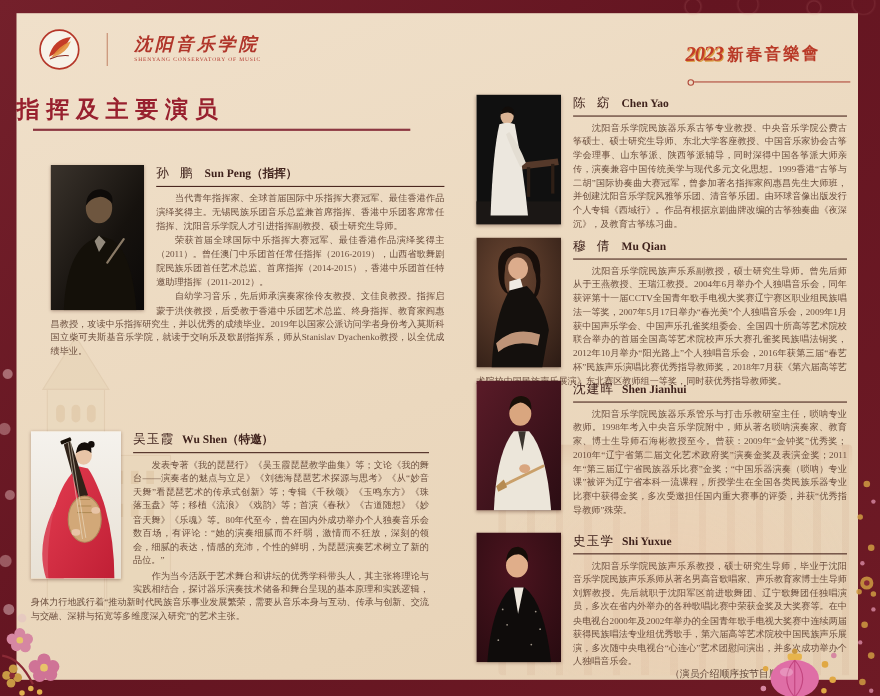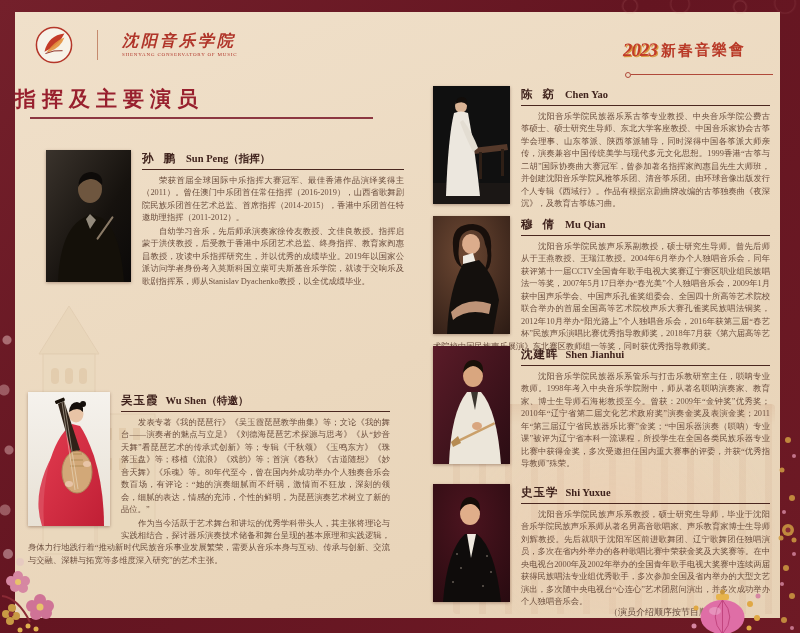--- a/index.html
+++ b/index.html
@@ -40,21 +40,21 @@
   .sec-sp{left:31px;top:136px;width:358px}
   .sec-wy{left:13px;top:378px;width:362px}
   .sec-r{left:418px;width:337px}
   .sec-cy{top:72px}.sec-mq{top:202px}.sec-sj{top:332px}.sec-sy{top:470px}
   .ph{float:left;margin:2px 11px 4px 0;box-shadow:0 1px 3px rgba(60,20,10,.35)}
   .ph svg{display:block;width:100%;height:100%}
   .ph-sp{width:85px;height:132px}
   .ph-wy{width:82px;height:134px}
   .ph-r{width:77px;height:118px}
   .p-head{overflow:hidden;border-bottom:1.5px solid #4a271f;padding-bottom:3px;margin-bottom:5px;white-space:nowrap}
-  .nz{font-size:11.5px;font-weight:bold;color:#3f221c;letter-spacing:1px}
+  .nz{font-size:11.5px;font-weight:normal;color:#3f221c;letter-spacing:1px}
   .nz.wide{letter-spacing:10px;margin-right:-6px}
   .ne{font-size:10.5px;font-weight:bold;color:#3f221c;margin-left:7px}
   .nr{font-size:10.5px;font-weight:bold;color:#3f221c}
   .bio p{font-size:8.3px;line-height:1.5;text-align:justify;text-indent:17px;color:#6b4e3e;margin-bottom:1px}
   .order-note{position:absolute;left:418px;top:594px;width:337px;z-index:2;
               font-size:9px;color:#64493c;text-align:right;padding-right:26px}
   
   .deco{position:absolute;z-index:6;pointer-events:none}
   .swirls{left:600px;top:0;width:200px;height:14px;opacity:.5;
     background:
@@ -147,20 +147,21 @@
           <path d="M32 37 Q33 22 46 22 Q58 24 56 35 Q50 28 44 29 Q36 30 32 37Z" fill="#0e0b09"></path>
           <path d="M12 132 Q14 84 34 70 L44 64 56 68 Q74 80 78 132 Z" fill="#141009"></path>
           <path d="M44 64 L50 70 44 79 40 69Z" fill="#c9bfae" opacity=".7"></path>
           <rect x="58" y="64" width="2" height="28" rx="1" transform="rotate(35 59 78)" fill="#8a7a66"></rect>
         </svg>
       </span>
       <div class="p-head">
         <span class="nz wide">孙鹏</span><span class="ne">Sun Peng</span><span class="nr">（指挥）</span>
       </div>
       <div class="bio">
+        <p>当代青年指挥家、全球首届国际中乐指挥大赛冠军、最佳香港作品演绎奖得主。无锡民族乐团音乐总监兼首席指挥、香港中乐团客席常任指挥、沈阳音乐学院人才引进指挥副教授、硕士研究生导师。</p>
         <p>荣获首届全球国际中乐指挥大赛冠军、最佳香港作品演绎奖得主（2011）。曾任澳门中乐团首任常任指挥（2016-2019），山西省歌舞剧院民族乐团首任艺术总监、首席指挥（2014-2015），香港中乐团首任特邀助理指挥（2011-2012）。</p>
         <p>自幼学习音乐，先后师承演奏家徐伶友教授、文佳良教授。指挥启蒙于洪侠教授，后受教于香港中乐团艺术总监、终身指挥、教育家阎惠昌教授，攻读中乐指挥研究生，并以优秀的成绩毕业。2019年以国家公派访问学者身份考入莫斯科国立柴可夫斯基音乐学院，就读于交响乐及歌剧指挥系，师从Stanislav Dyachenko教授，以全优成绩毕业。</p>
       </div>
     </div>
 
     <div class="sec sec-wy">
       <span class="ph ph-wy">
         <svg viewBox="0 0 82 134" preserveAspectRatio="none">
           <defs>
               <linearGradient id="wyg" x1="0" y1="0" x2="0" y2="1">
@@ -291,21 +292,21 @@
             <circle cx="54" cy="72" r=".8"></circle>
               <circle cx="58" cy="88" r=".8"></circle>
               <circle cx="50" cy="102" r=".8"></circle>
           </g>
         </svg>
       </span>
       <div class="p-head">
         <span class="nz">史玉学</span><span class="ne">Shi Yuxue</span><span class="nr"></span>
       </div>
       <div class="bio">
-        <p>沈阳音乐学院民族声乐系教授，硕士研究生导师，毕业于沈阳音乐学院民族声乐系师从著名男高音歌唱家、声乐教育家博士生导师刘辉教授。先后就职于沈阳军区前进歌舞团、辽宁歌舞团任独唱演员，多次在省内外举办的各种歌唱比赛中荣获金奖及大奖赛等。在中央电视台2000年及2002年举办的全国青年歌手电视大奖赛中连续两届获得民族唱法专业组优秀歌手，多次参加全国及省内举办的大型文艺演出，多次随中央电视台“心连心”艺术团慰问演出，并多次成功举办个人独唱音乐会。</p>
+        <p>沈阳音乐学院民族声乐系教授，硕士研究生导师，毕业于沈阳音乐学院民族声乐系师从著名男高音歌唱家、声乐教育家博士生导师刘辉教授。先后就职于沈阳军区前进歌舞团、辽宁歌舞团任独唱演员，多次在省内外举办的各种歌唱比赛中荣获金奖及大奖赛等。在中央电视台2000年及2002年举办的全国青年歌手电视大奖赛中连续两届获得民族唱法专业组优秀歌手，第六届高等艺术院校中国民族声乐展演，多次随中央电视台“心连心”艺术团慰问演出，并多次成功举办个人独唱音乐会。</p>
       </div>
     </div>
 
     <div class="order-note">（演员介绍顺序按节目顺序排列）</div>
 
   </div>
 
   <div class="deco swirls"></div>
   <div class="deco left-blossoms"></div>
 

